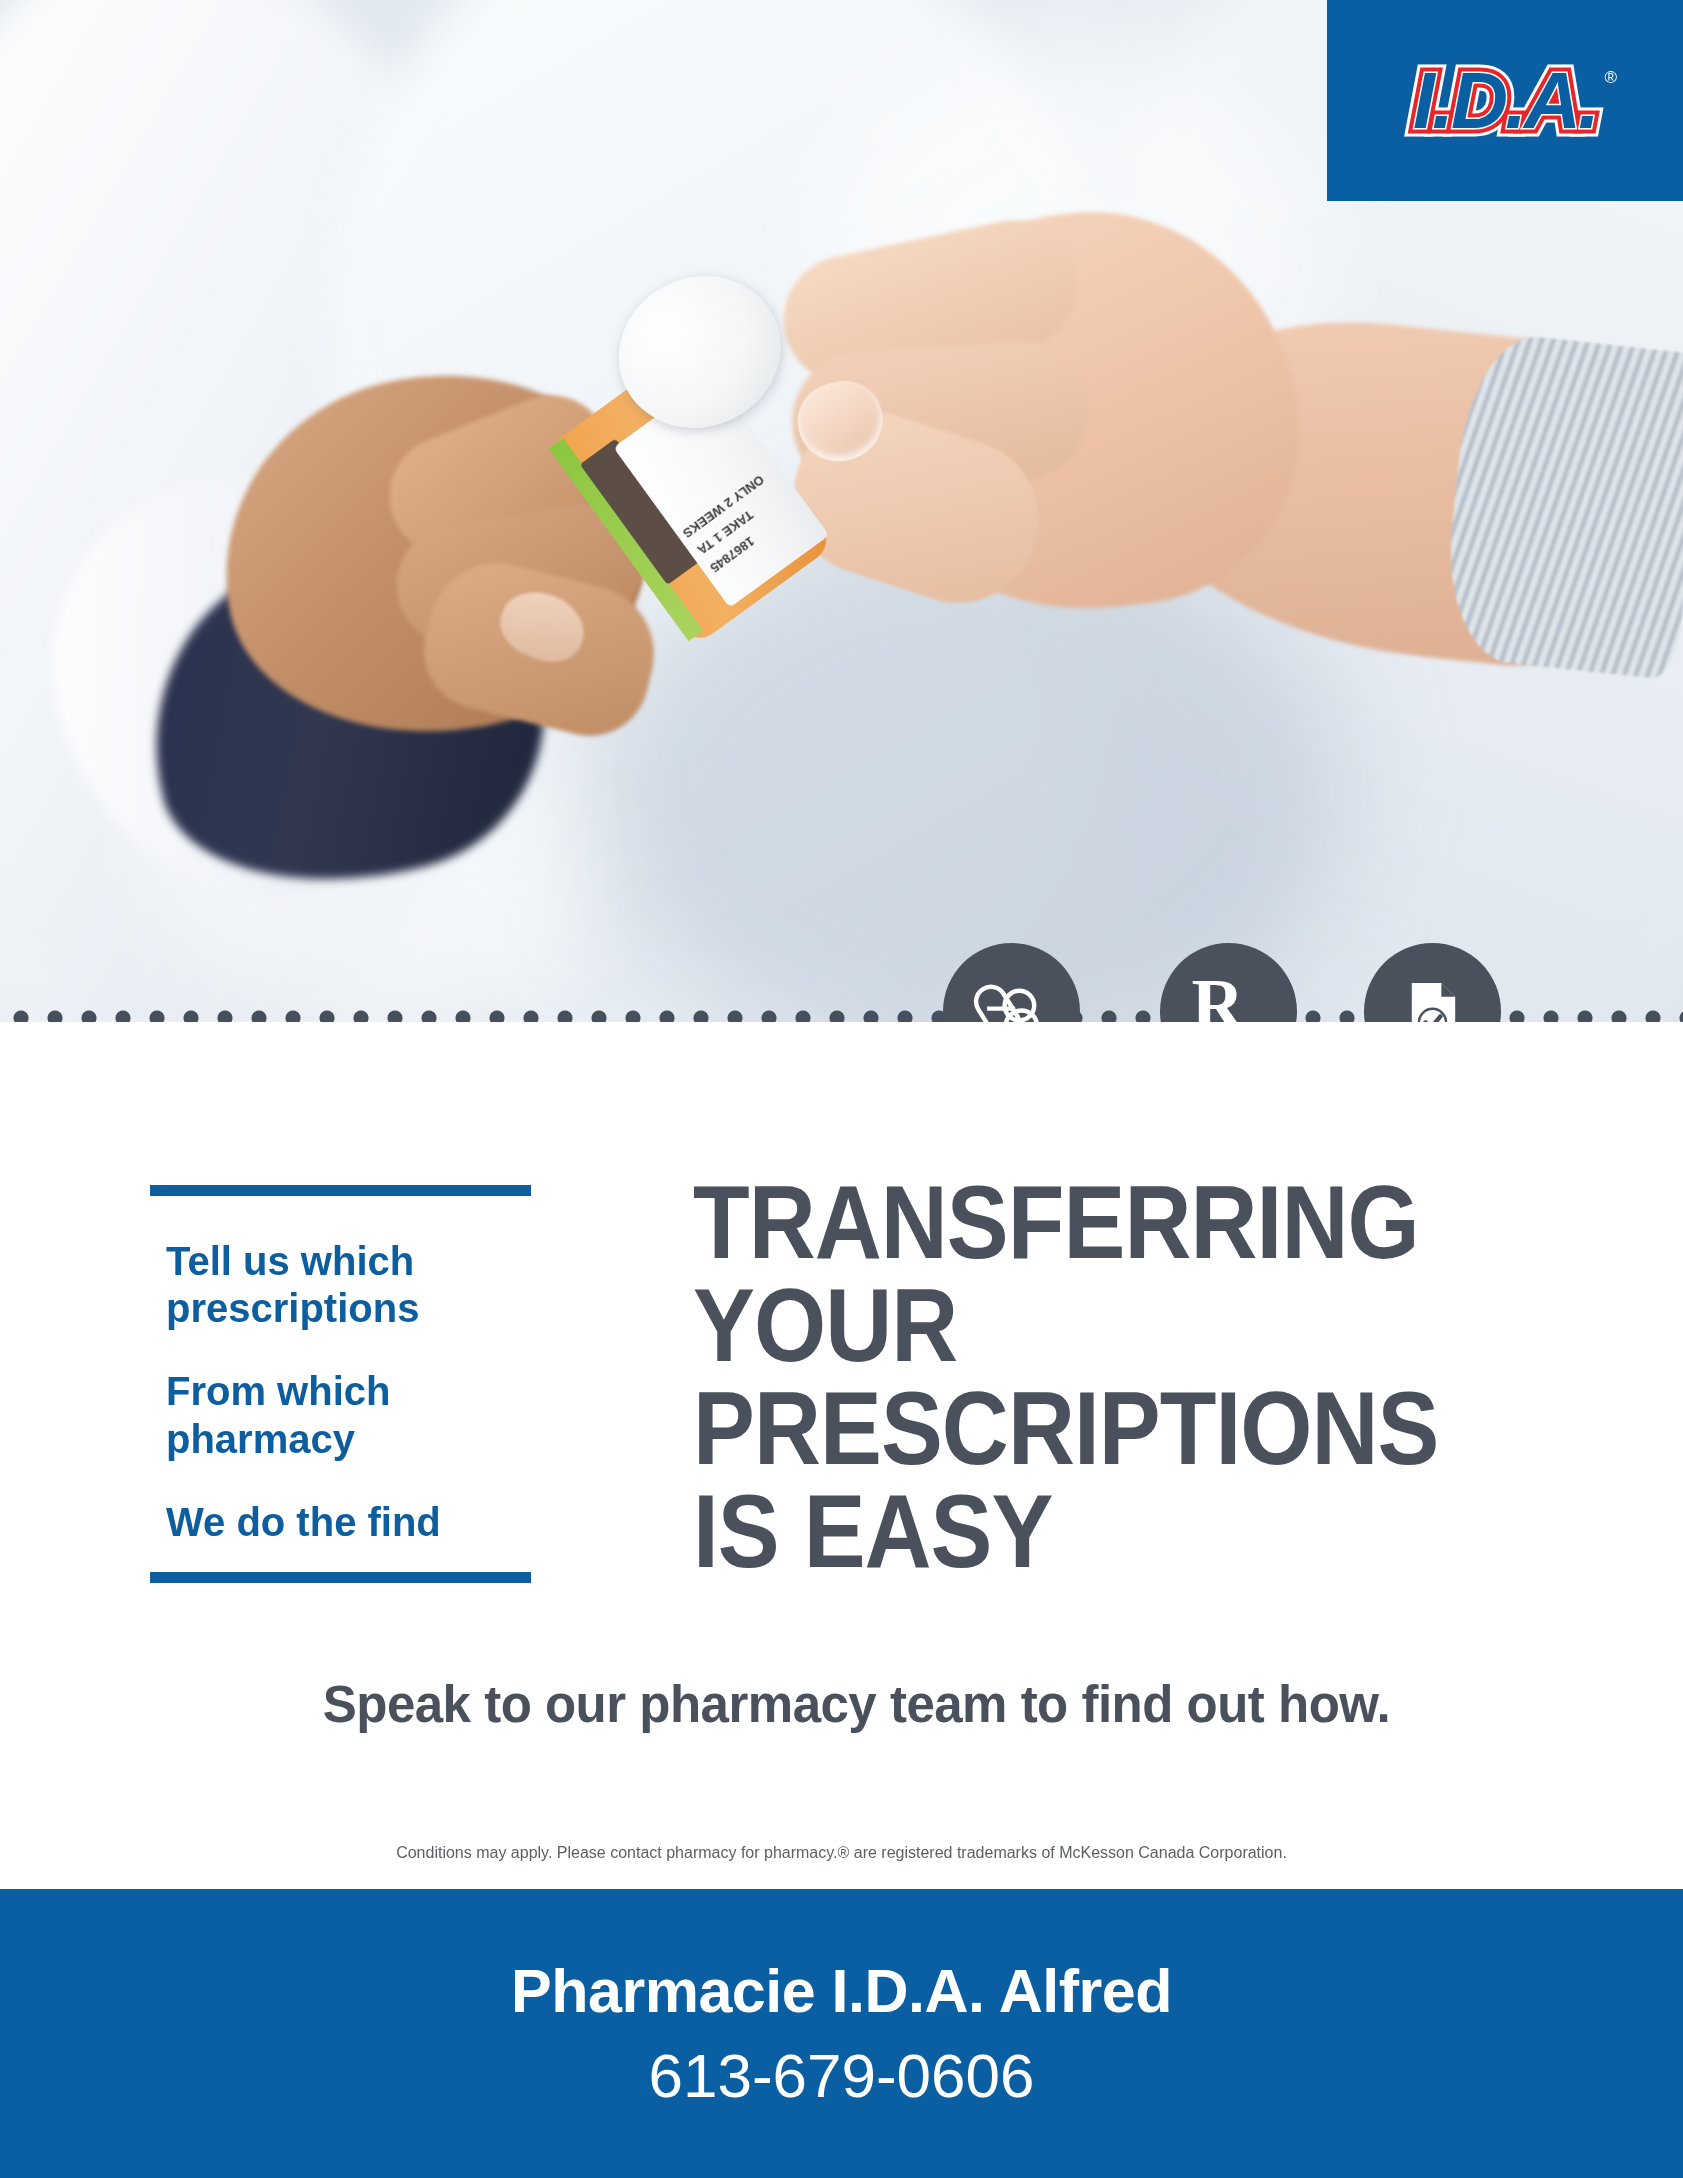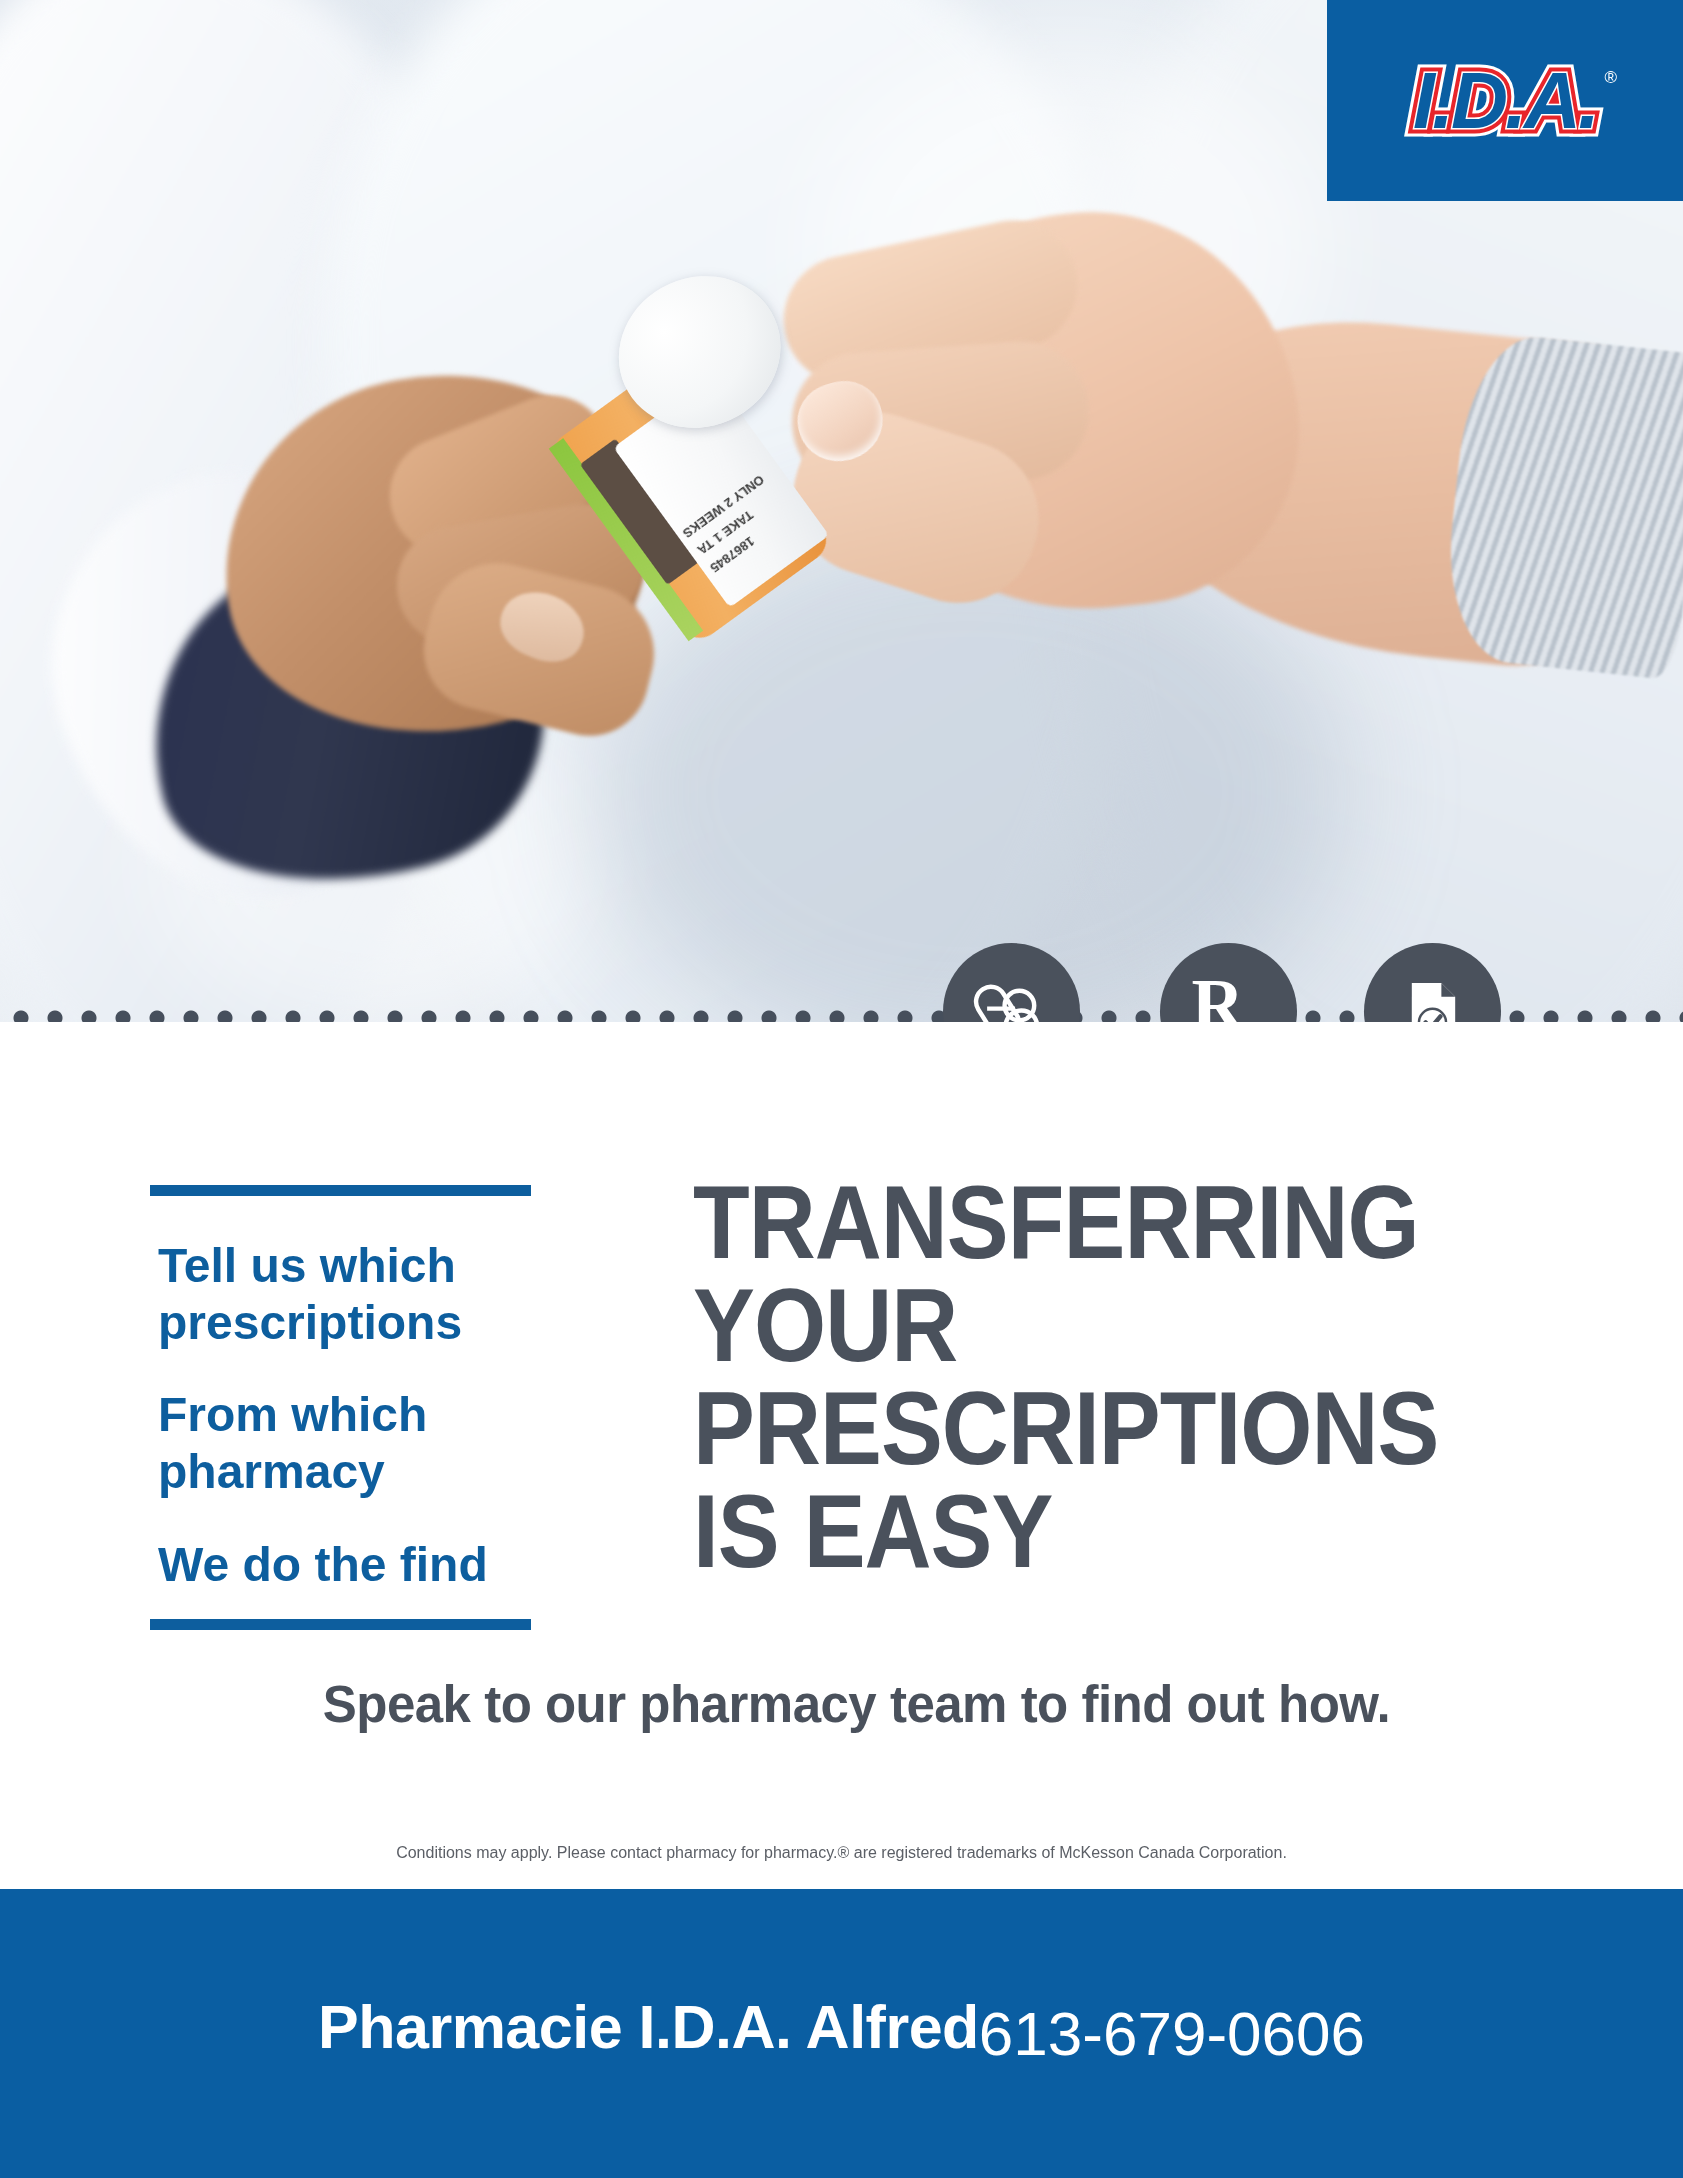--- a/index.html
+++ b/index.html
@@ -264,23 +264,23 @@
 
   .left-col { position:absolute; left:150px; top:163px; width:381px; }
   .rule {
     height:11px; background:#0d5e9e; width:381px;
   }
   .rule-bottom { margin-top:26px; }
   .bullet {
     color:#0d5e9e;
     font-family:"Liberation Sans", sans-serif;
     font-weight:700;
-    font-size:48px;
+    font-size:40px;
     line-height:1.18;
-    margin: 36px 0 0 8px;
+    margin: 36px 0 0 16px;
   }
   .bullet:first-of-type { margin-top: 42px; }
 
   .headline {
     position:absolute; left:693px; top:149px; width:911px;
     color:#4a515c;
     font-family:"Liberation Sans Narrow","Liberation Sans", sans-serif;
     font-weight:700;
     font-size:103px;
     line-height:1.0;
@@ -305,21 +305,21 @@
     color:#5b5f66;
     font-family:"Liberation Sans", sans-serif;
     font-weight:400;
     font-size:16px;
   }
 
   
   .footer {
     position:absolute; left:0; top:1889px; width:1683px; height:289px;
     background:#0a5ea2;
-    display:flex; align-items:center; justify-content:center;
+    display:flex; flex-direction:column; align-items:center; justify-content:center;
   }
   .footer-name {
     color:#ffffff;
     font-family:"Liberation Sans", sans-serif;
     font-weight:700;
     font-size:61px;
     letter-spacing:-0.5px;
     margin-bottom:14px;
   }
   .footer-phone {

